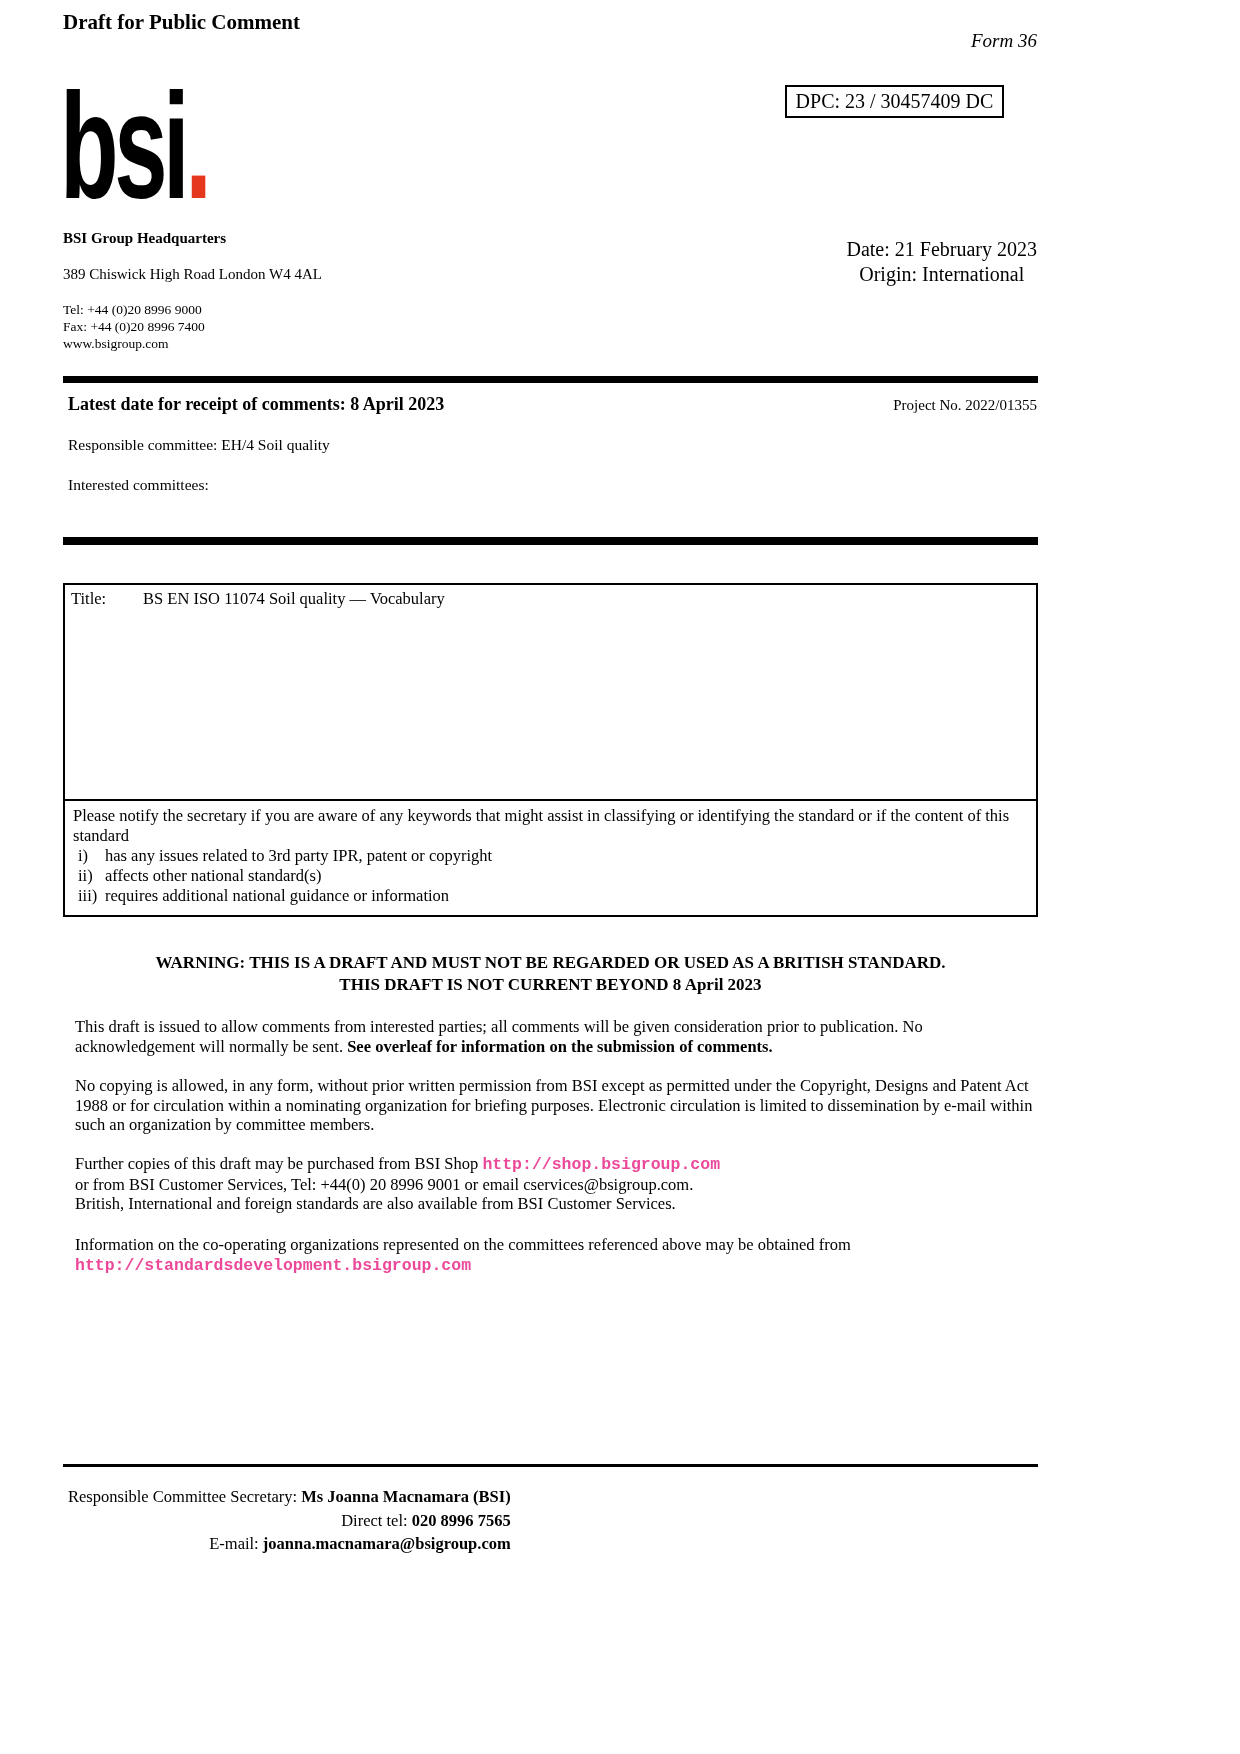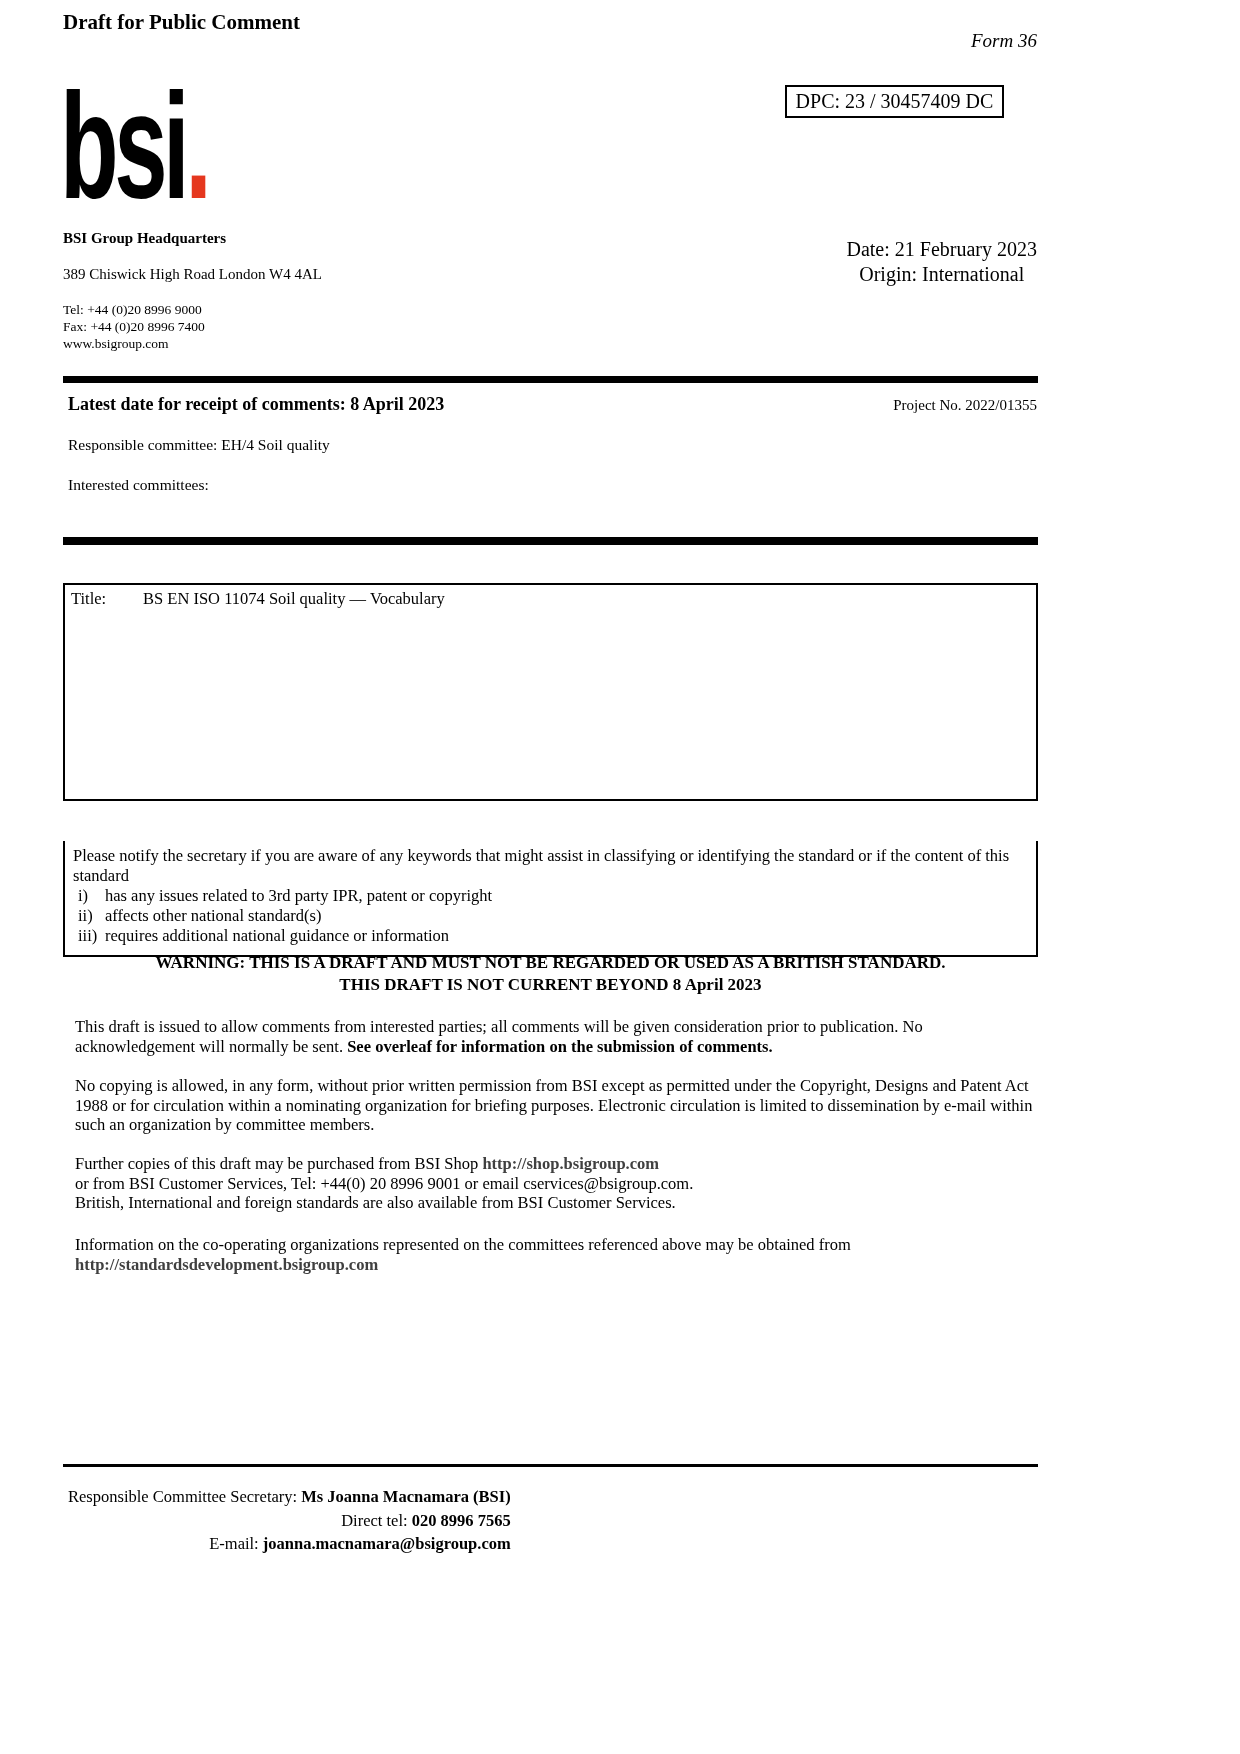--- a/index.html
+++ b/index.html
@@ -58,36 +58,36 @@
     position: absolute; left: 63px; top: 583px; width: 975px; height: 218px;
     border: 2px solid #000; padding: 4px 6px; font-size: 16.5px;
     display: flex; align-items: flex-start;
   }
   .title-label { width: 72px; flex-shrink: 0; }
 
   
   .keywords-box {
     position: absolute; left: 63px; top: 801px; width: 975px; height: 116px;
     border: 2px solid #000; border-top: none;
-    padding: 5px 8px; font-size: 16.5px; line-height: 20px; margin-top: 40px;
+    padding: 5px 8px; font-size: 16.5px; line-height: 20px;
   }
   .kw-item { display: flex; }
   .kw-marker { margin-left: 5px; width: 27px; flex-shrink: 0; }
 
   
   .warning { position: absolute; left: 63px; top: 952px; width: 975px; text-align: center; font-weight: bold; font-size: 17px; line-height: 22px; }
 
   
   .para { position: absolute; left: 67px; width: 971px; font-size: 16.5px; line-height: 19.5px; margin-left: 8px; }
   .para1 { top: 1017px; }
   .para2 { top: 1076px; }
   .para3 { top: 1154px; }
   .para4 { top: 1235px; }
   .bold { font-weight: bold; }
-  a.link { color: #404040; font-weight: bold; text-decoration: none; cursor: pointer; }
+  a.link { color: #ec4899; font-weight: bold; text-decoration: none; cursor: pointer; font-family: Liberation Mono, monospace; }
 
   
   .footer { position: absolute; left: 68px; top: 1485px; font-size: 16.5px; line-height: 23.5px; text-align: right; }
 </style>
 </head>
 <body>
 
 <div class="page">
 
   <div class="draft-label">Draft for Public Comment</div>

